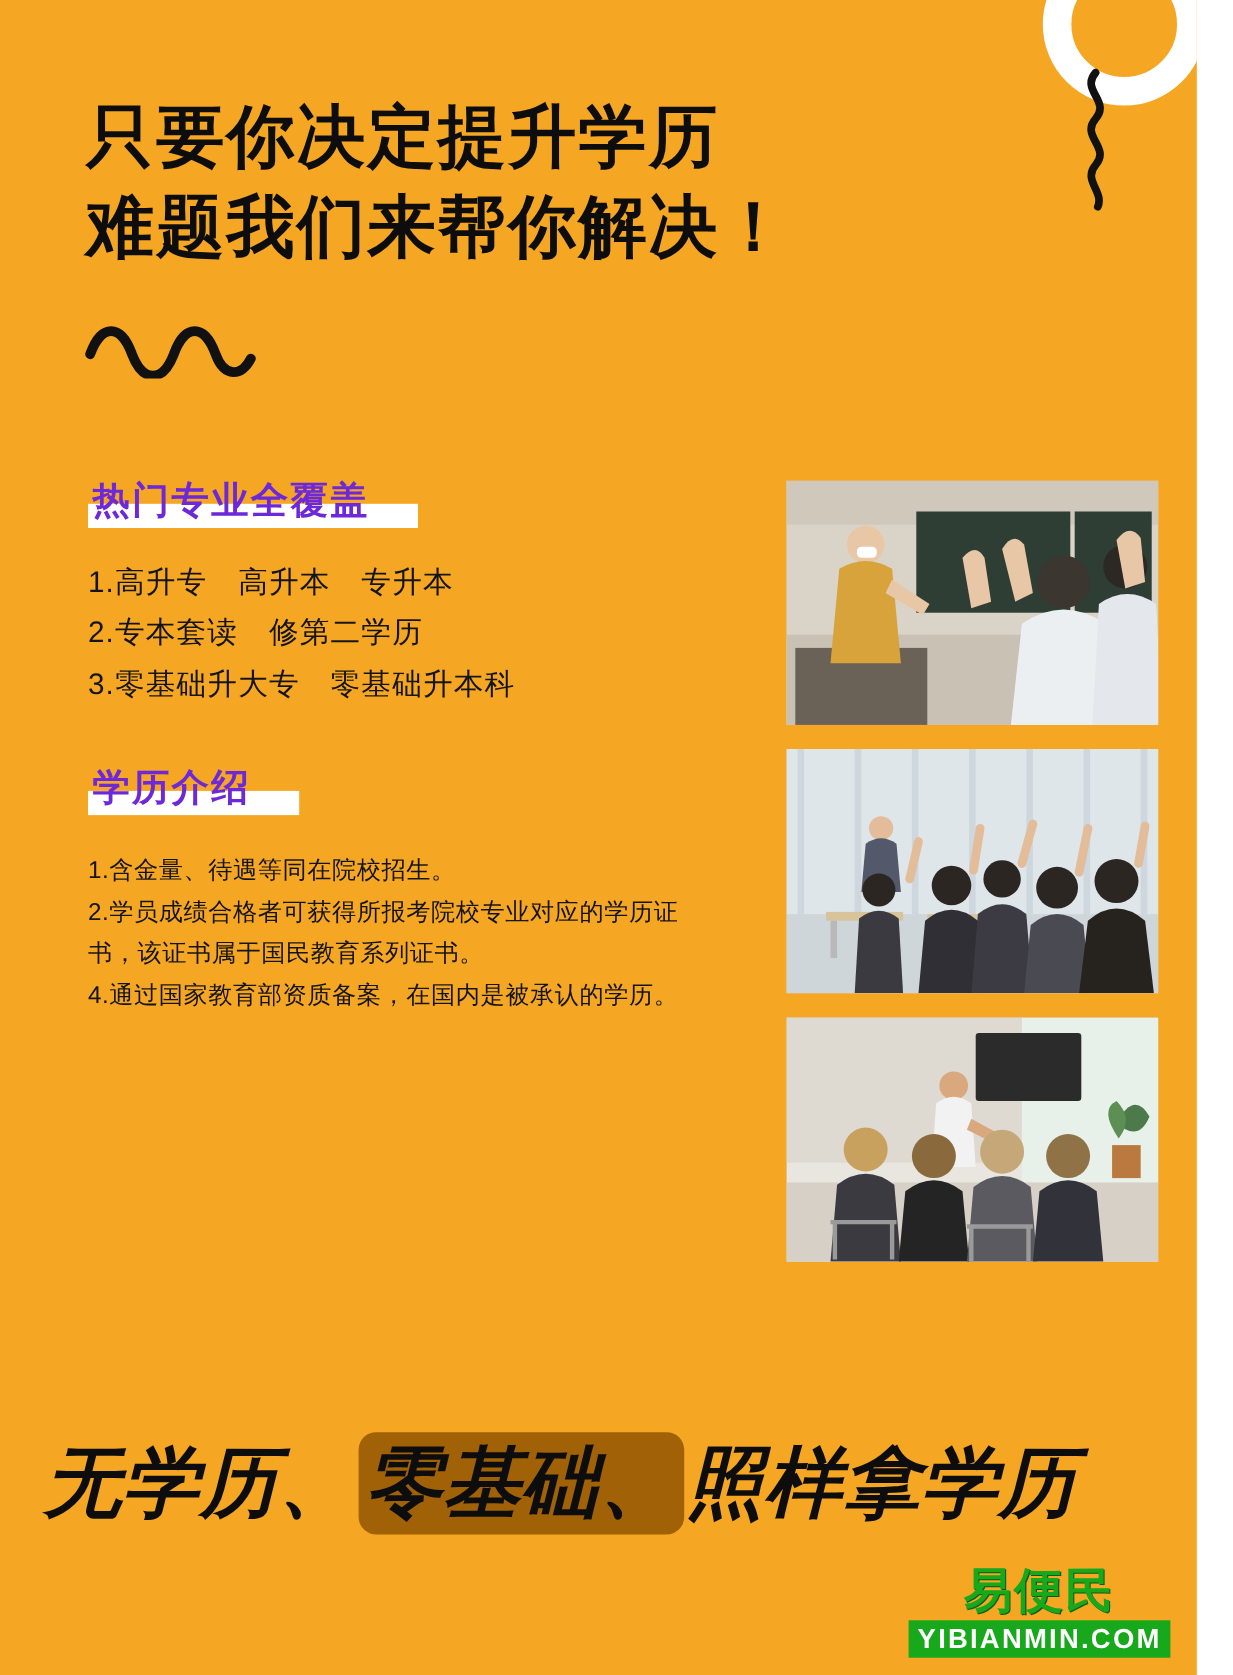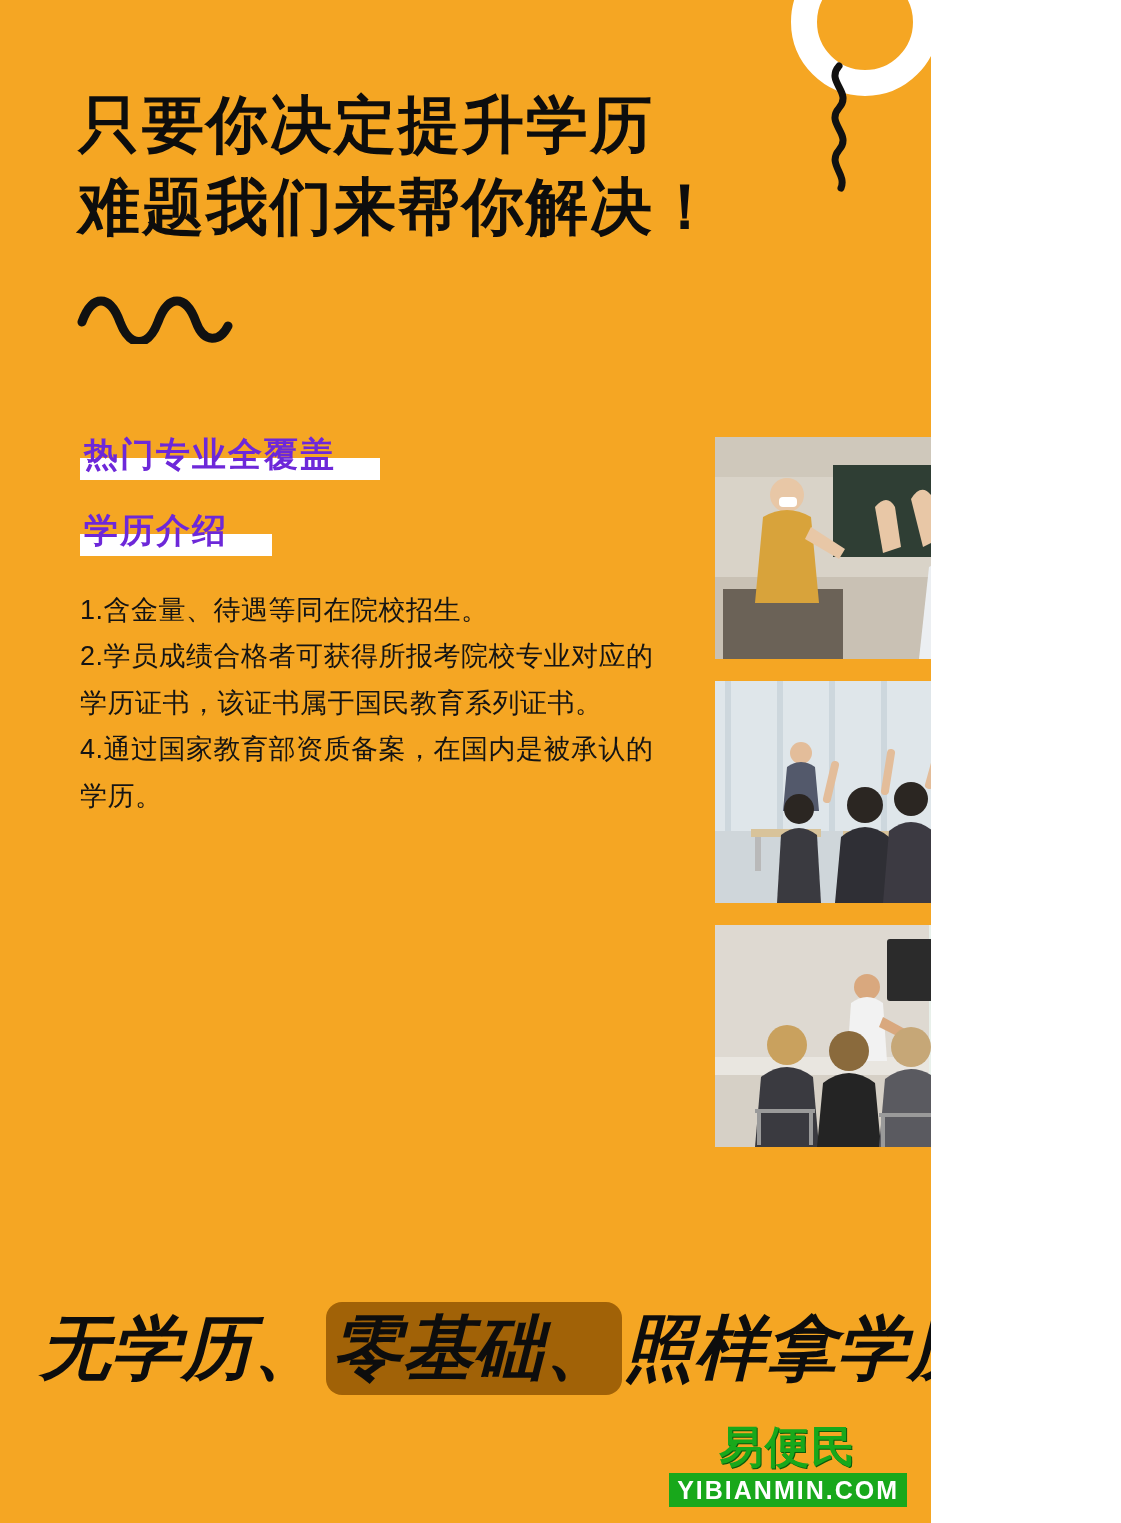--- a/index.html
+++ b/index.html
@@ -2,21 +2,21 @@
 <html lang="zh"><head>
 <meta charset="utf-8">
 <style>
   html, body {
     margin: 0;
     padding: 0;
     background: #fff;
   }
   .poster {
     position: relative;
-    width: 931px;
+    width: 1088px;
     height: 1523px;
     background: #F5A623;
     overflow: hidden;
     font-family: "Liberation Sans", "DejaVu Sans", sans-serif;
     color: #111;
   }
 
   
   .ring {
     position: absolute;
@@ -95,21 +95,21 @@
     list-style: none;
   }
   .list li {
     font-size: 27px;
     line-height: 1.72;
     color: #141414;
     letter-spacing: 1px;
   }
   .sec2 .sec-head { margin-bottom: 31px; }
   .para {
-    font-size: 27px;
+    font-size: 22px;
     line-height: 1.72;
     color: #141414;
     letter-spacing: 0.5px;
   }
 
   
   .photos {
     position: absolute;
     top: 437px;
     left: 715px;
@@ -198,20 +198,25 @@
     <div class="line">难题我们来帮你解决！</div>
   </div>
 
   <div class="content">
 
     <div class="sec1">
       <div class="sec-head">
         <span class="hl"></span>
         <span class="txt">热门专业全覆盖</span>
       </div>
+      <ul class="list">
+        <li>1.高升专　高升本　专升本</li>
+        <li>2.专本套读　修第二学历</li>
+        <li>3.零基础升大专　零基础升本科</li>
+      </ul>
     </div>
 
     <div class="sec2">
       <div class="sec-head">
         <span class="hl"></span>
         <span class="txt">学历介绍</span>
       </div>
       <div class="para">1.含金量、待遇等同在院校招生。</div>
       <div class="para">2.学员成绩合格者可获得所报考院校专业对应的学历证书，该证书属于国民教育系列证书。</div>
       <div class="para">4.通过国家教育部资质备案，在国内是被承认的学历。</div>

